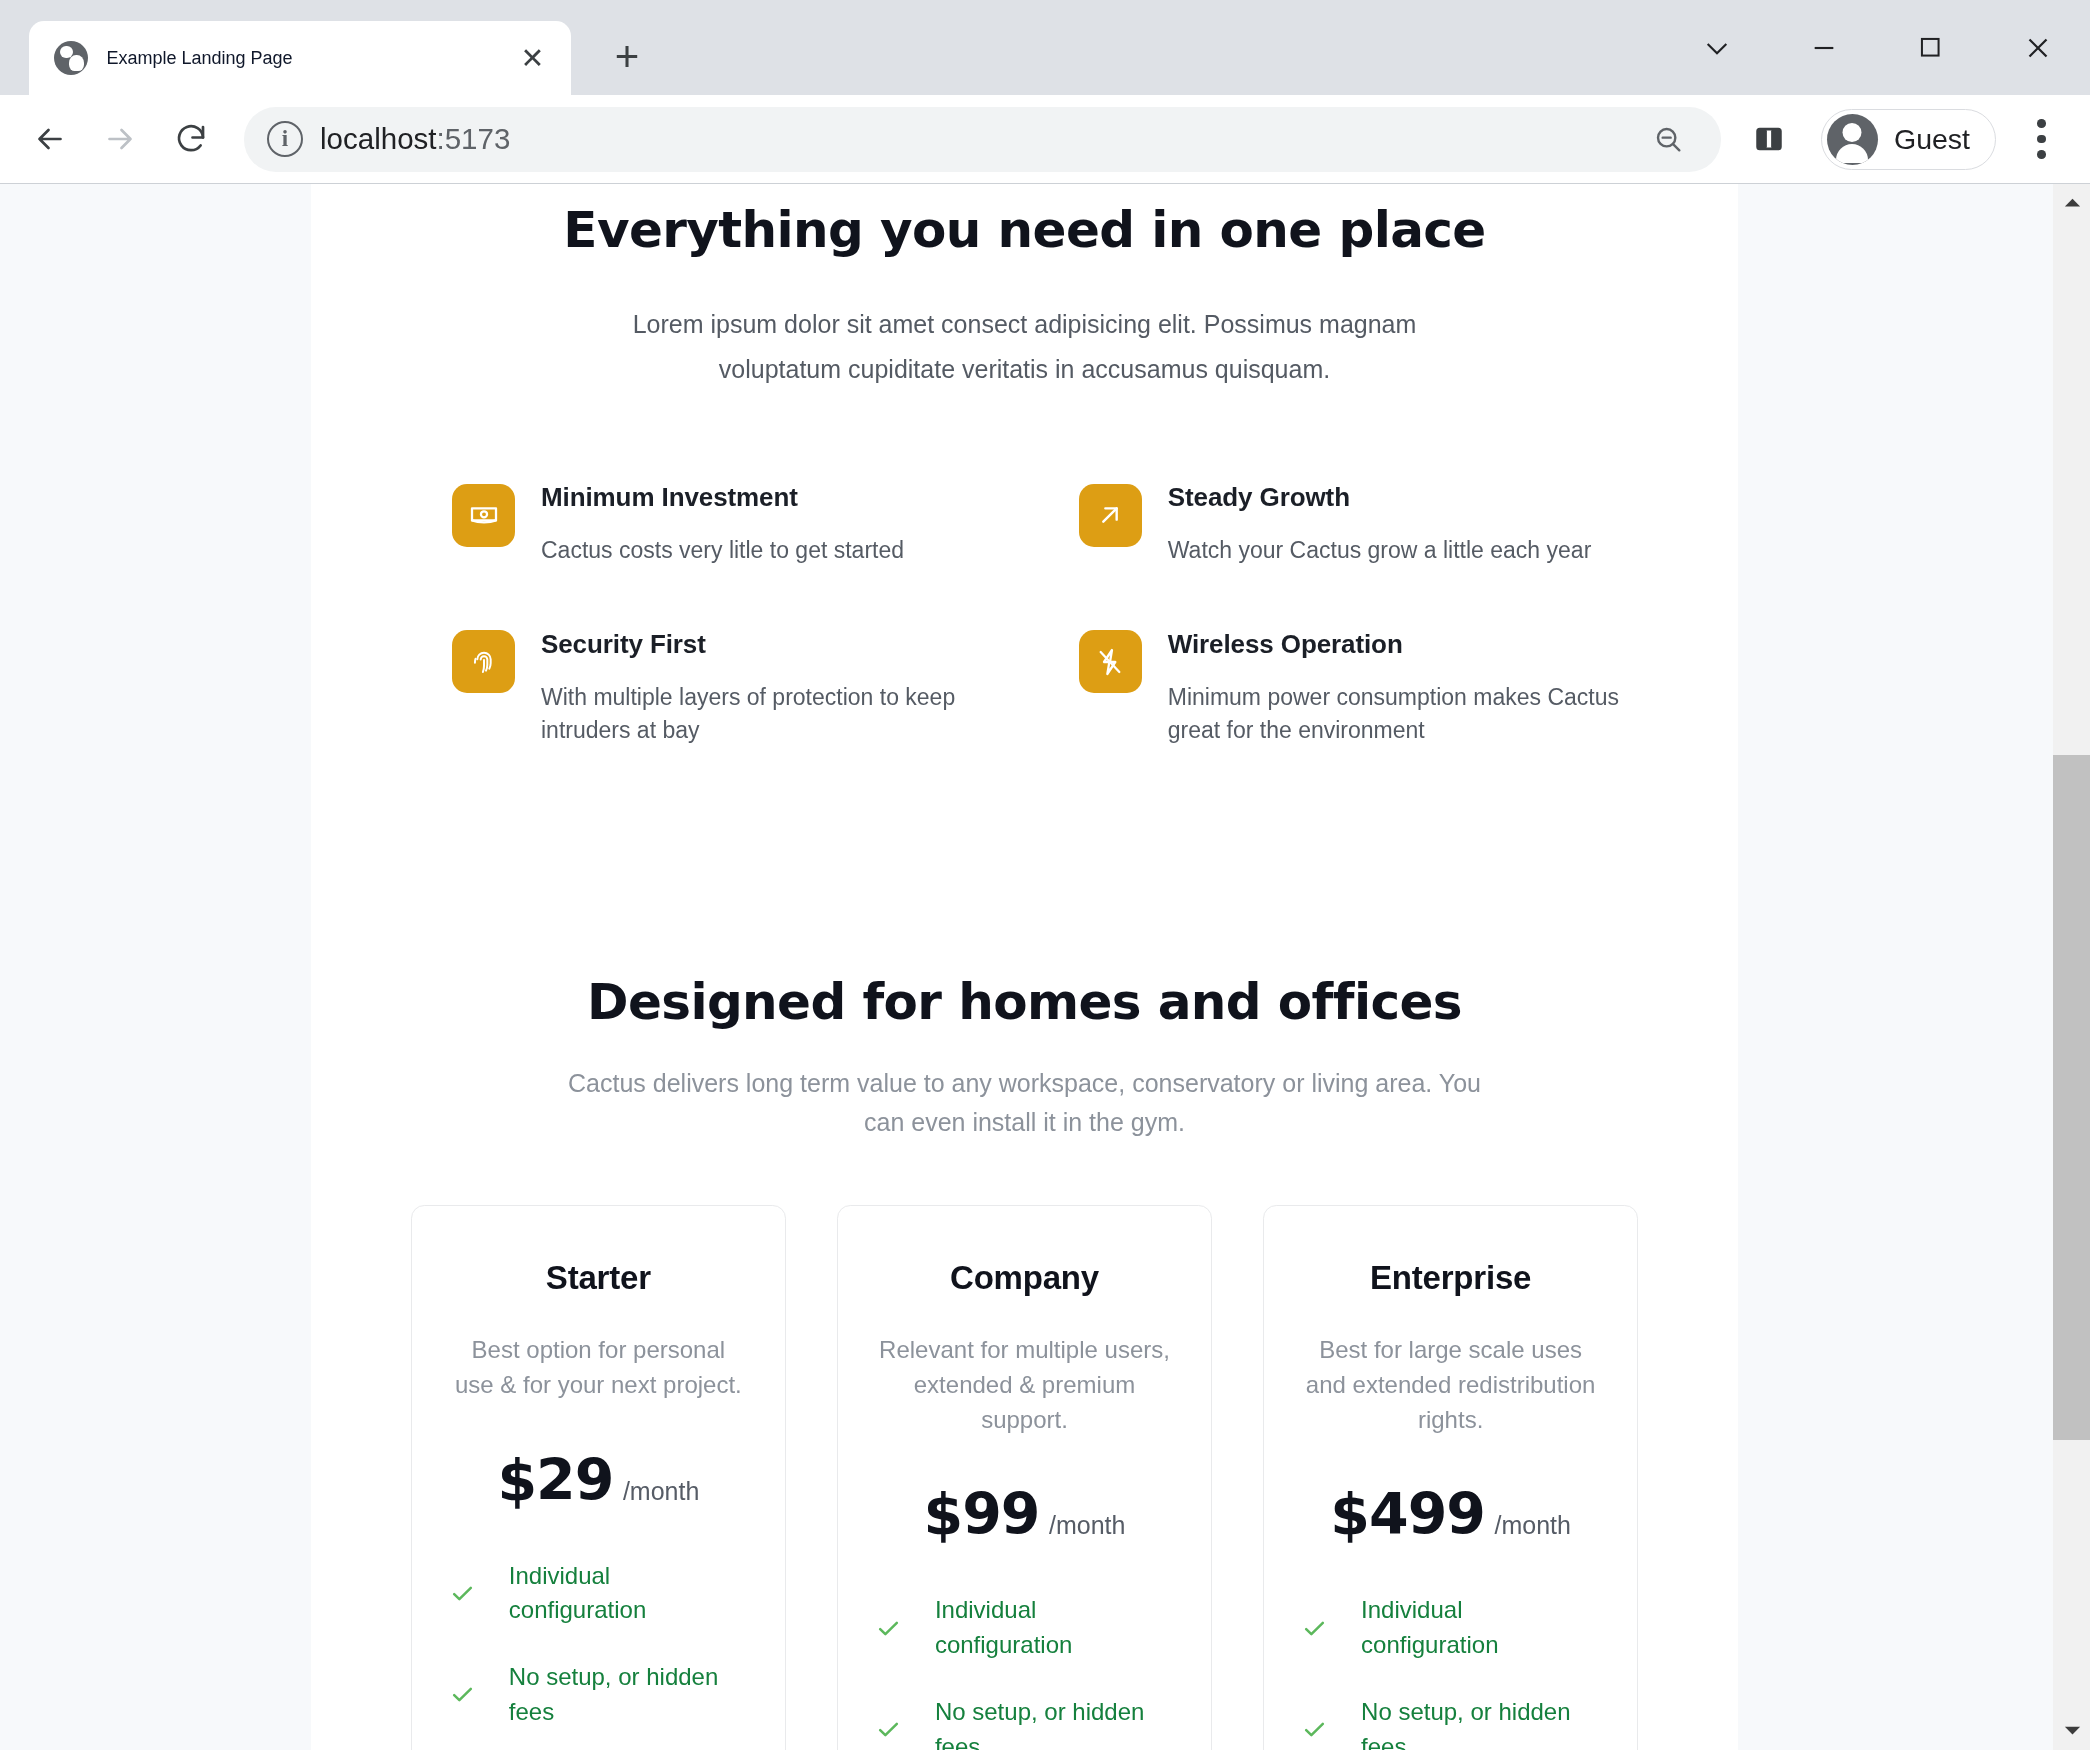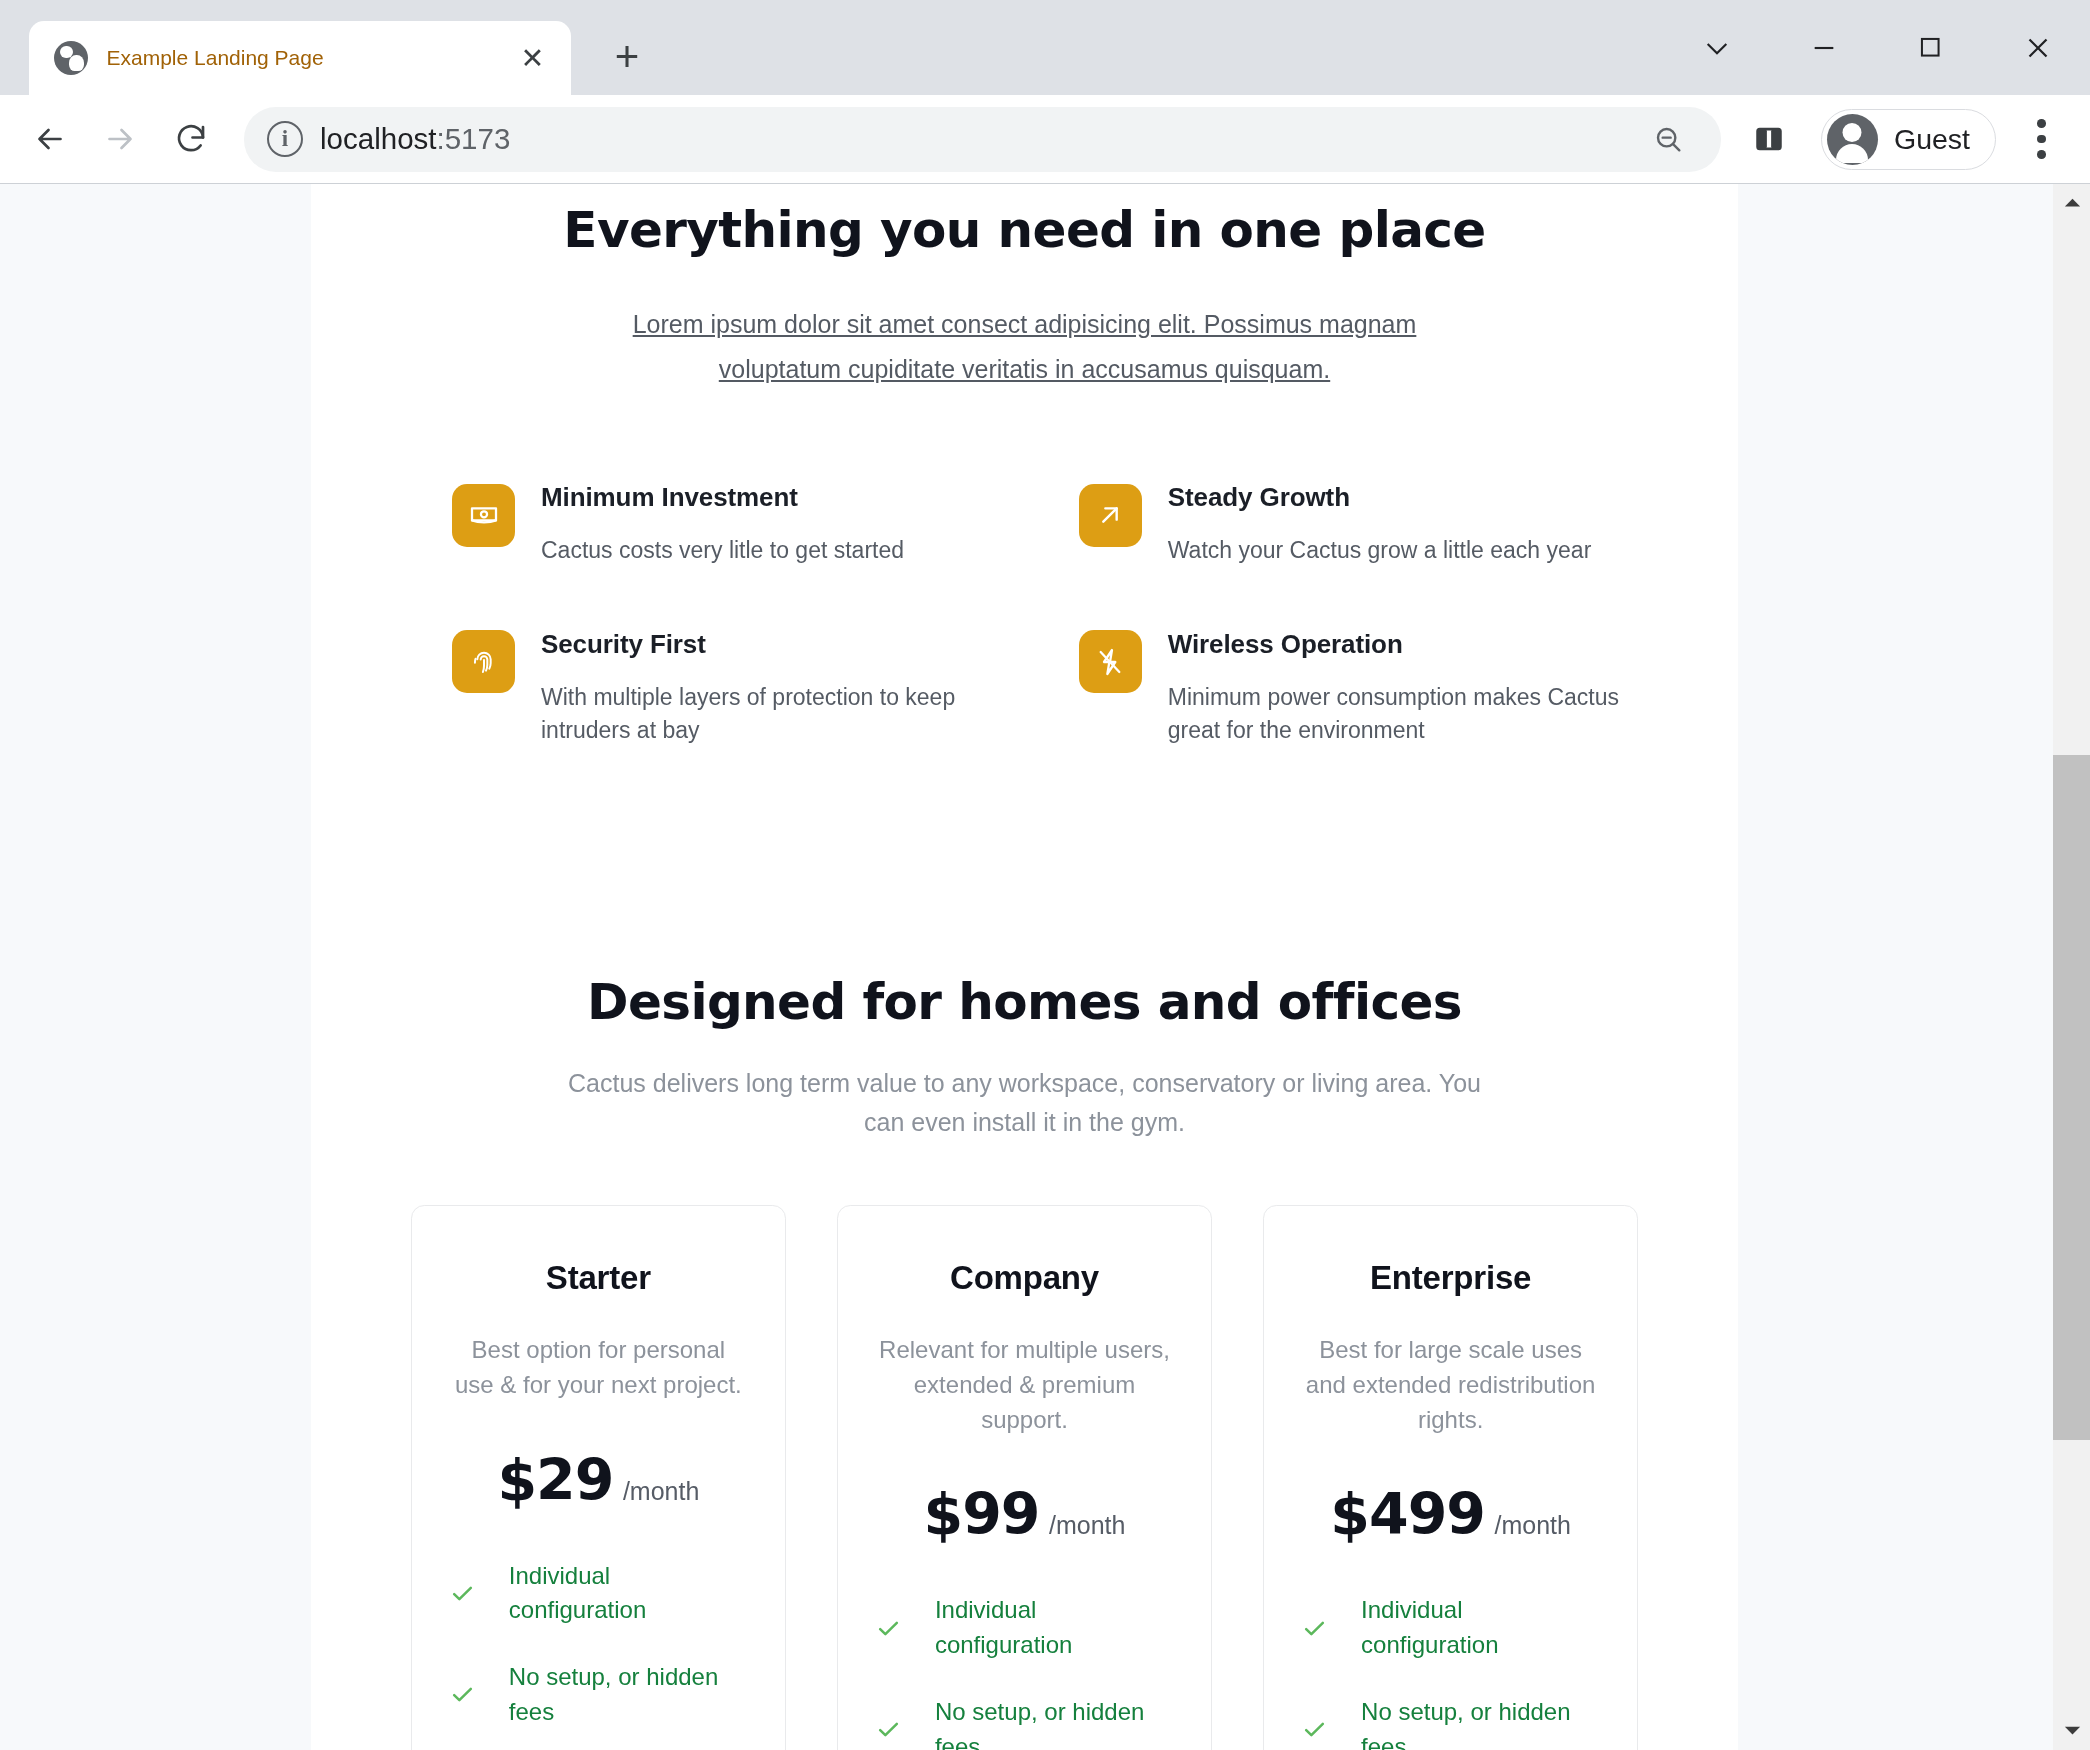--- a/index.html
+++ b/index.html
@@ -46,22 +46,22 @@
     left: 6.7px; top: 4.8px; width: 12.4px; height: 12.4px;
     border-radius: 50%; background: #ffffff;
   }
   .tab-favicon::after {
     content: ""; position: absolute;
     right: 3.8px; bottom: 3.8px; width: 14.3px; height: 16px;
     border-radius: 50% 50% 40% 40%; background: #ffffff;
   }
   .tab-title {
     flex: 1 1 auto;
-    font-size: 21px;
-    color: #a16207;
+    font-size: 18px;
+    color: #0f172a;
     white-space: nowrap;
     overflow: hidden;
   }
   .tab-close {
     flex: 0 0 38px; width: 38px; height: 38px;
     display: flex; align-items: center; justify-content: center;
     font-size: 28.5px; color: #3c4043; line-height: 1;
   }
   .newtab {
     width: 49px; height: 49px; margin-left: 32px; margin-bottom: 13.3px;
@@ -192,21 +192,20 @@
     letter-spacing: -0.6px;
     line-height: 1.18;
   }
   .lede {
     margin: 42px auto 0;
     max-width: 894px;
     text-align: center;
     font-size: 25px;
     line-height: 1.78;
     color: #545a63;
-    text-decoration: underline;
   }
 
   .features {
     margin-top: 91px;
     display: grid;
     grid-template-columns: 1fr 1fr;
     column-gap: 72px;
     row-gap: 61px;
     padding-left: 46px;
     padding-right: 9.5px;

